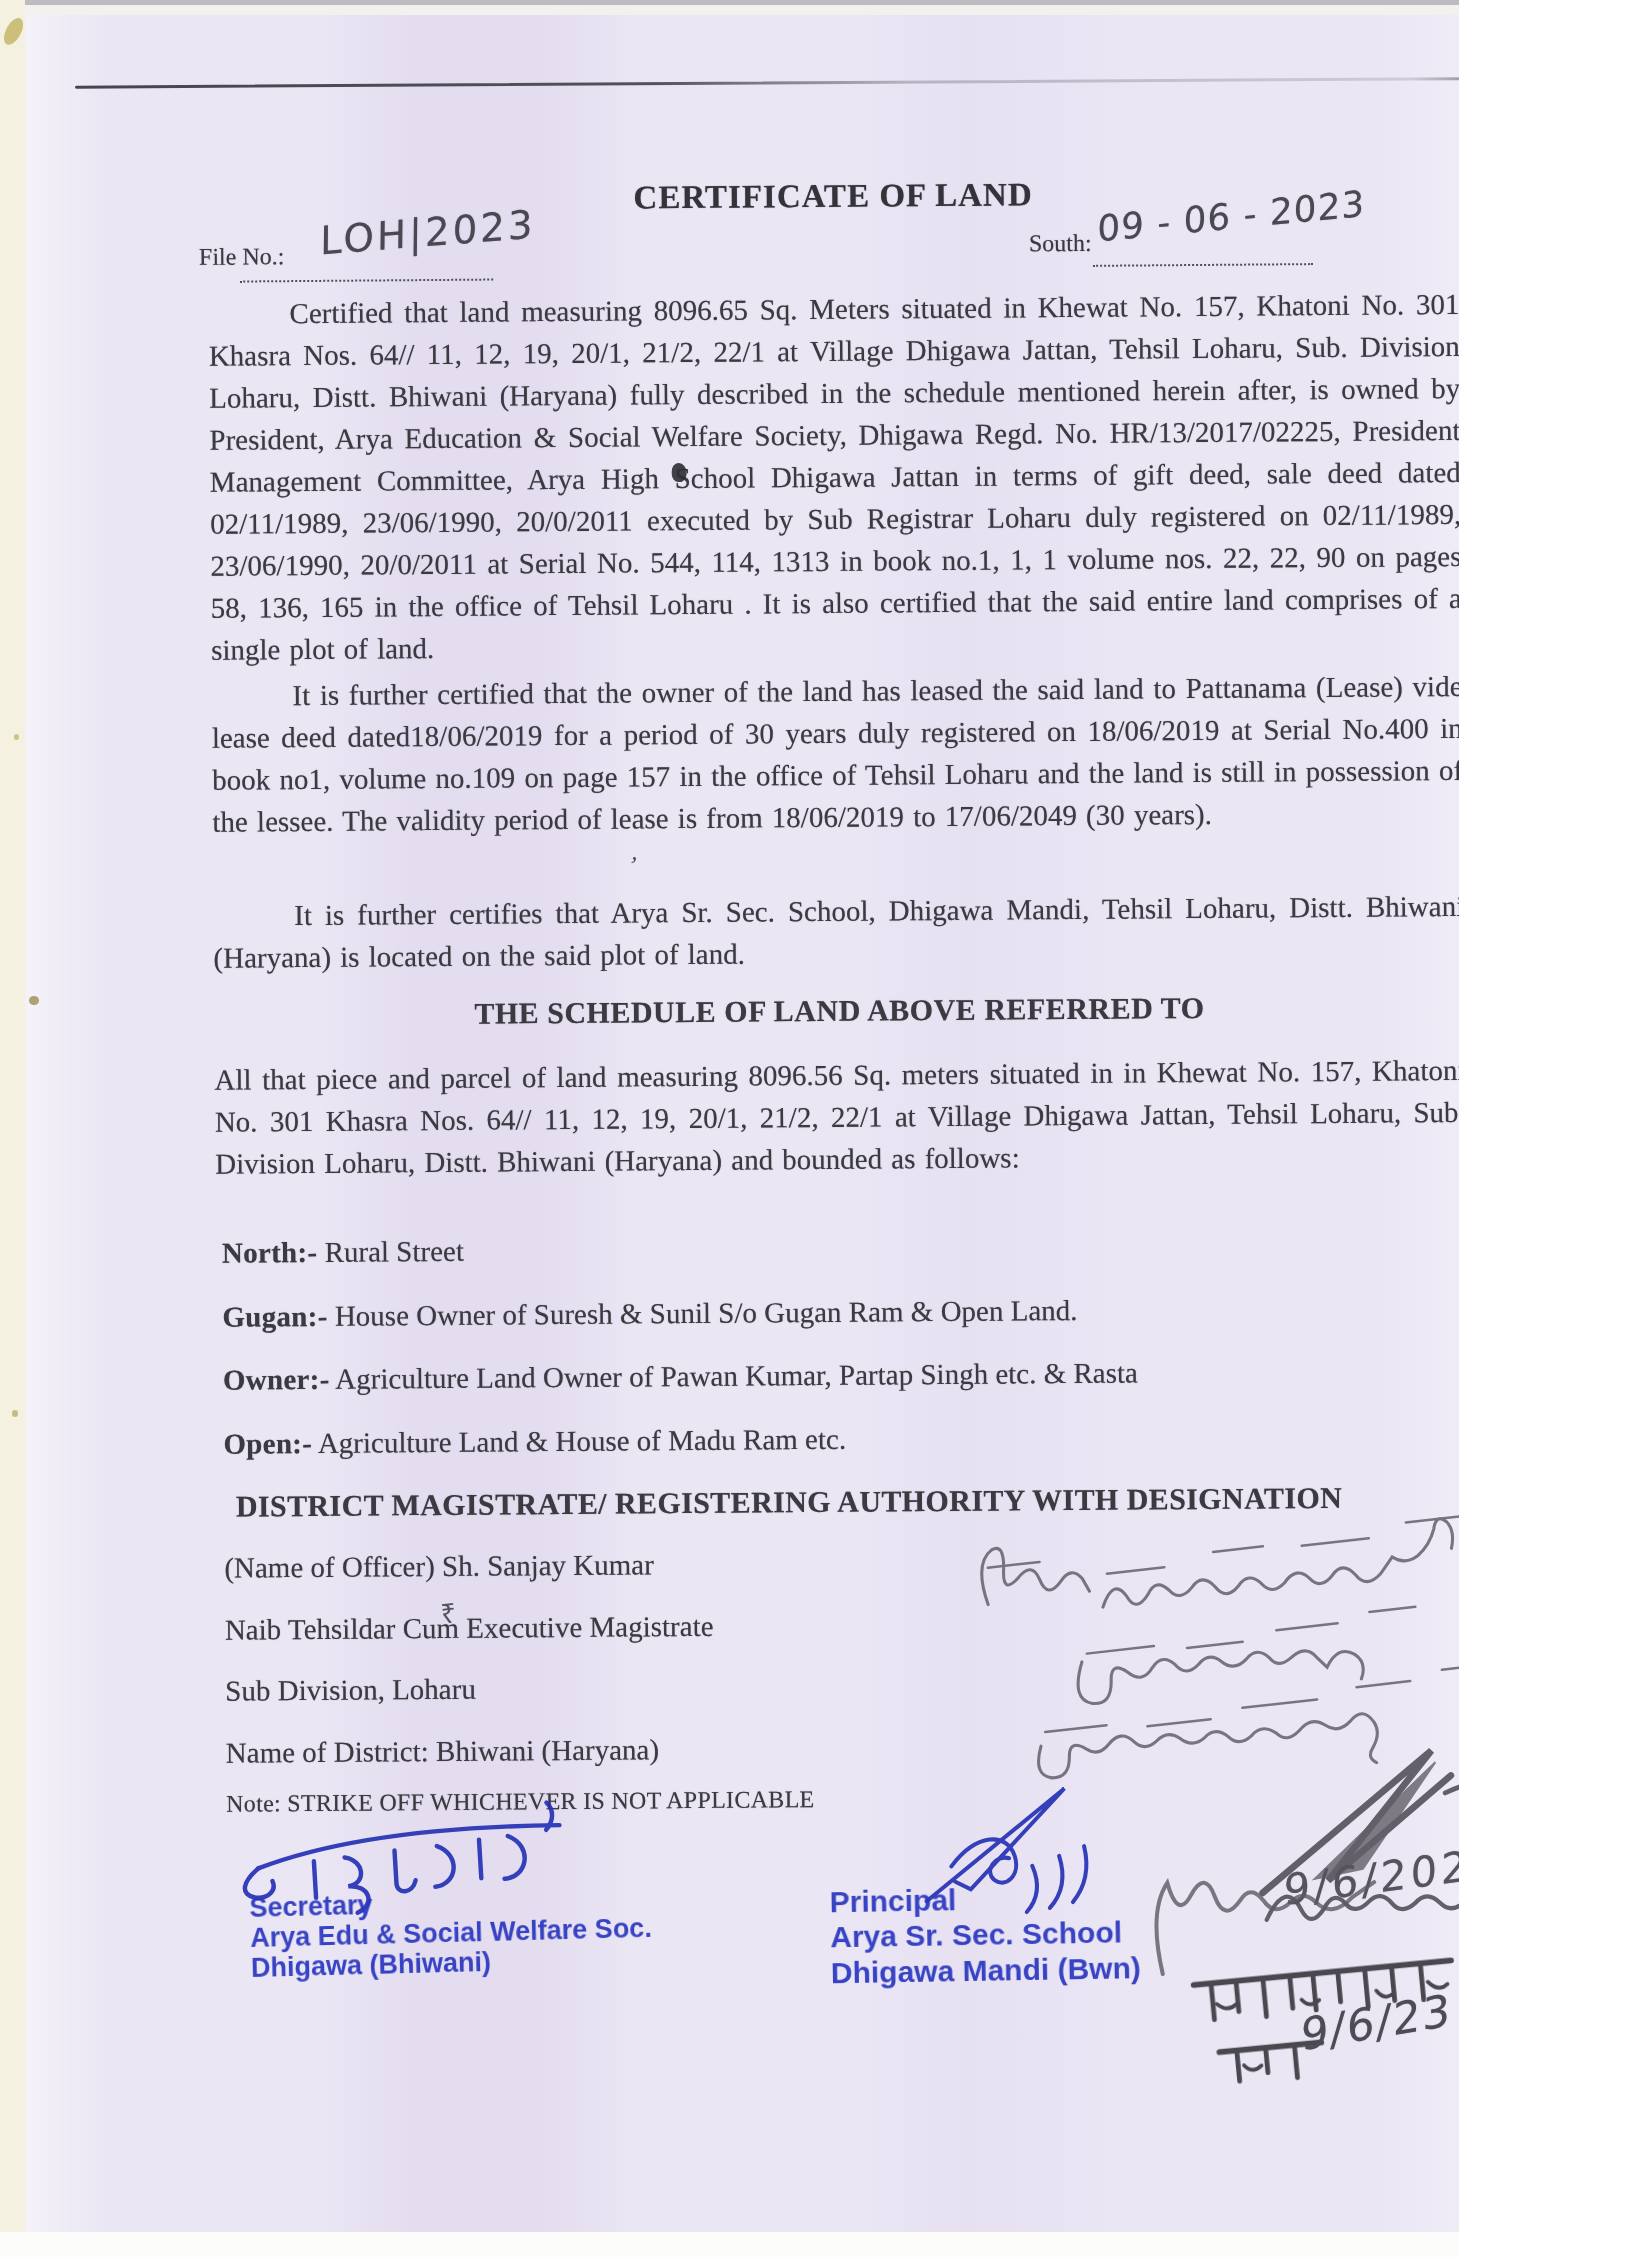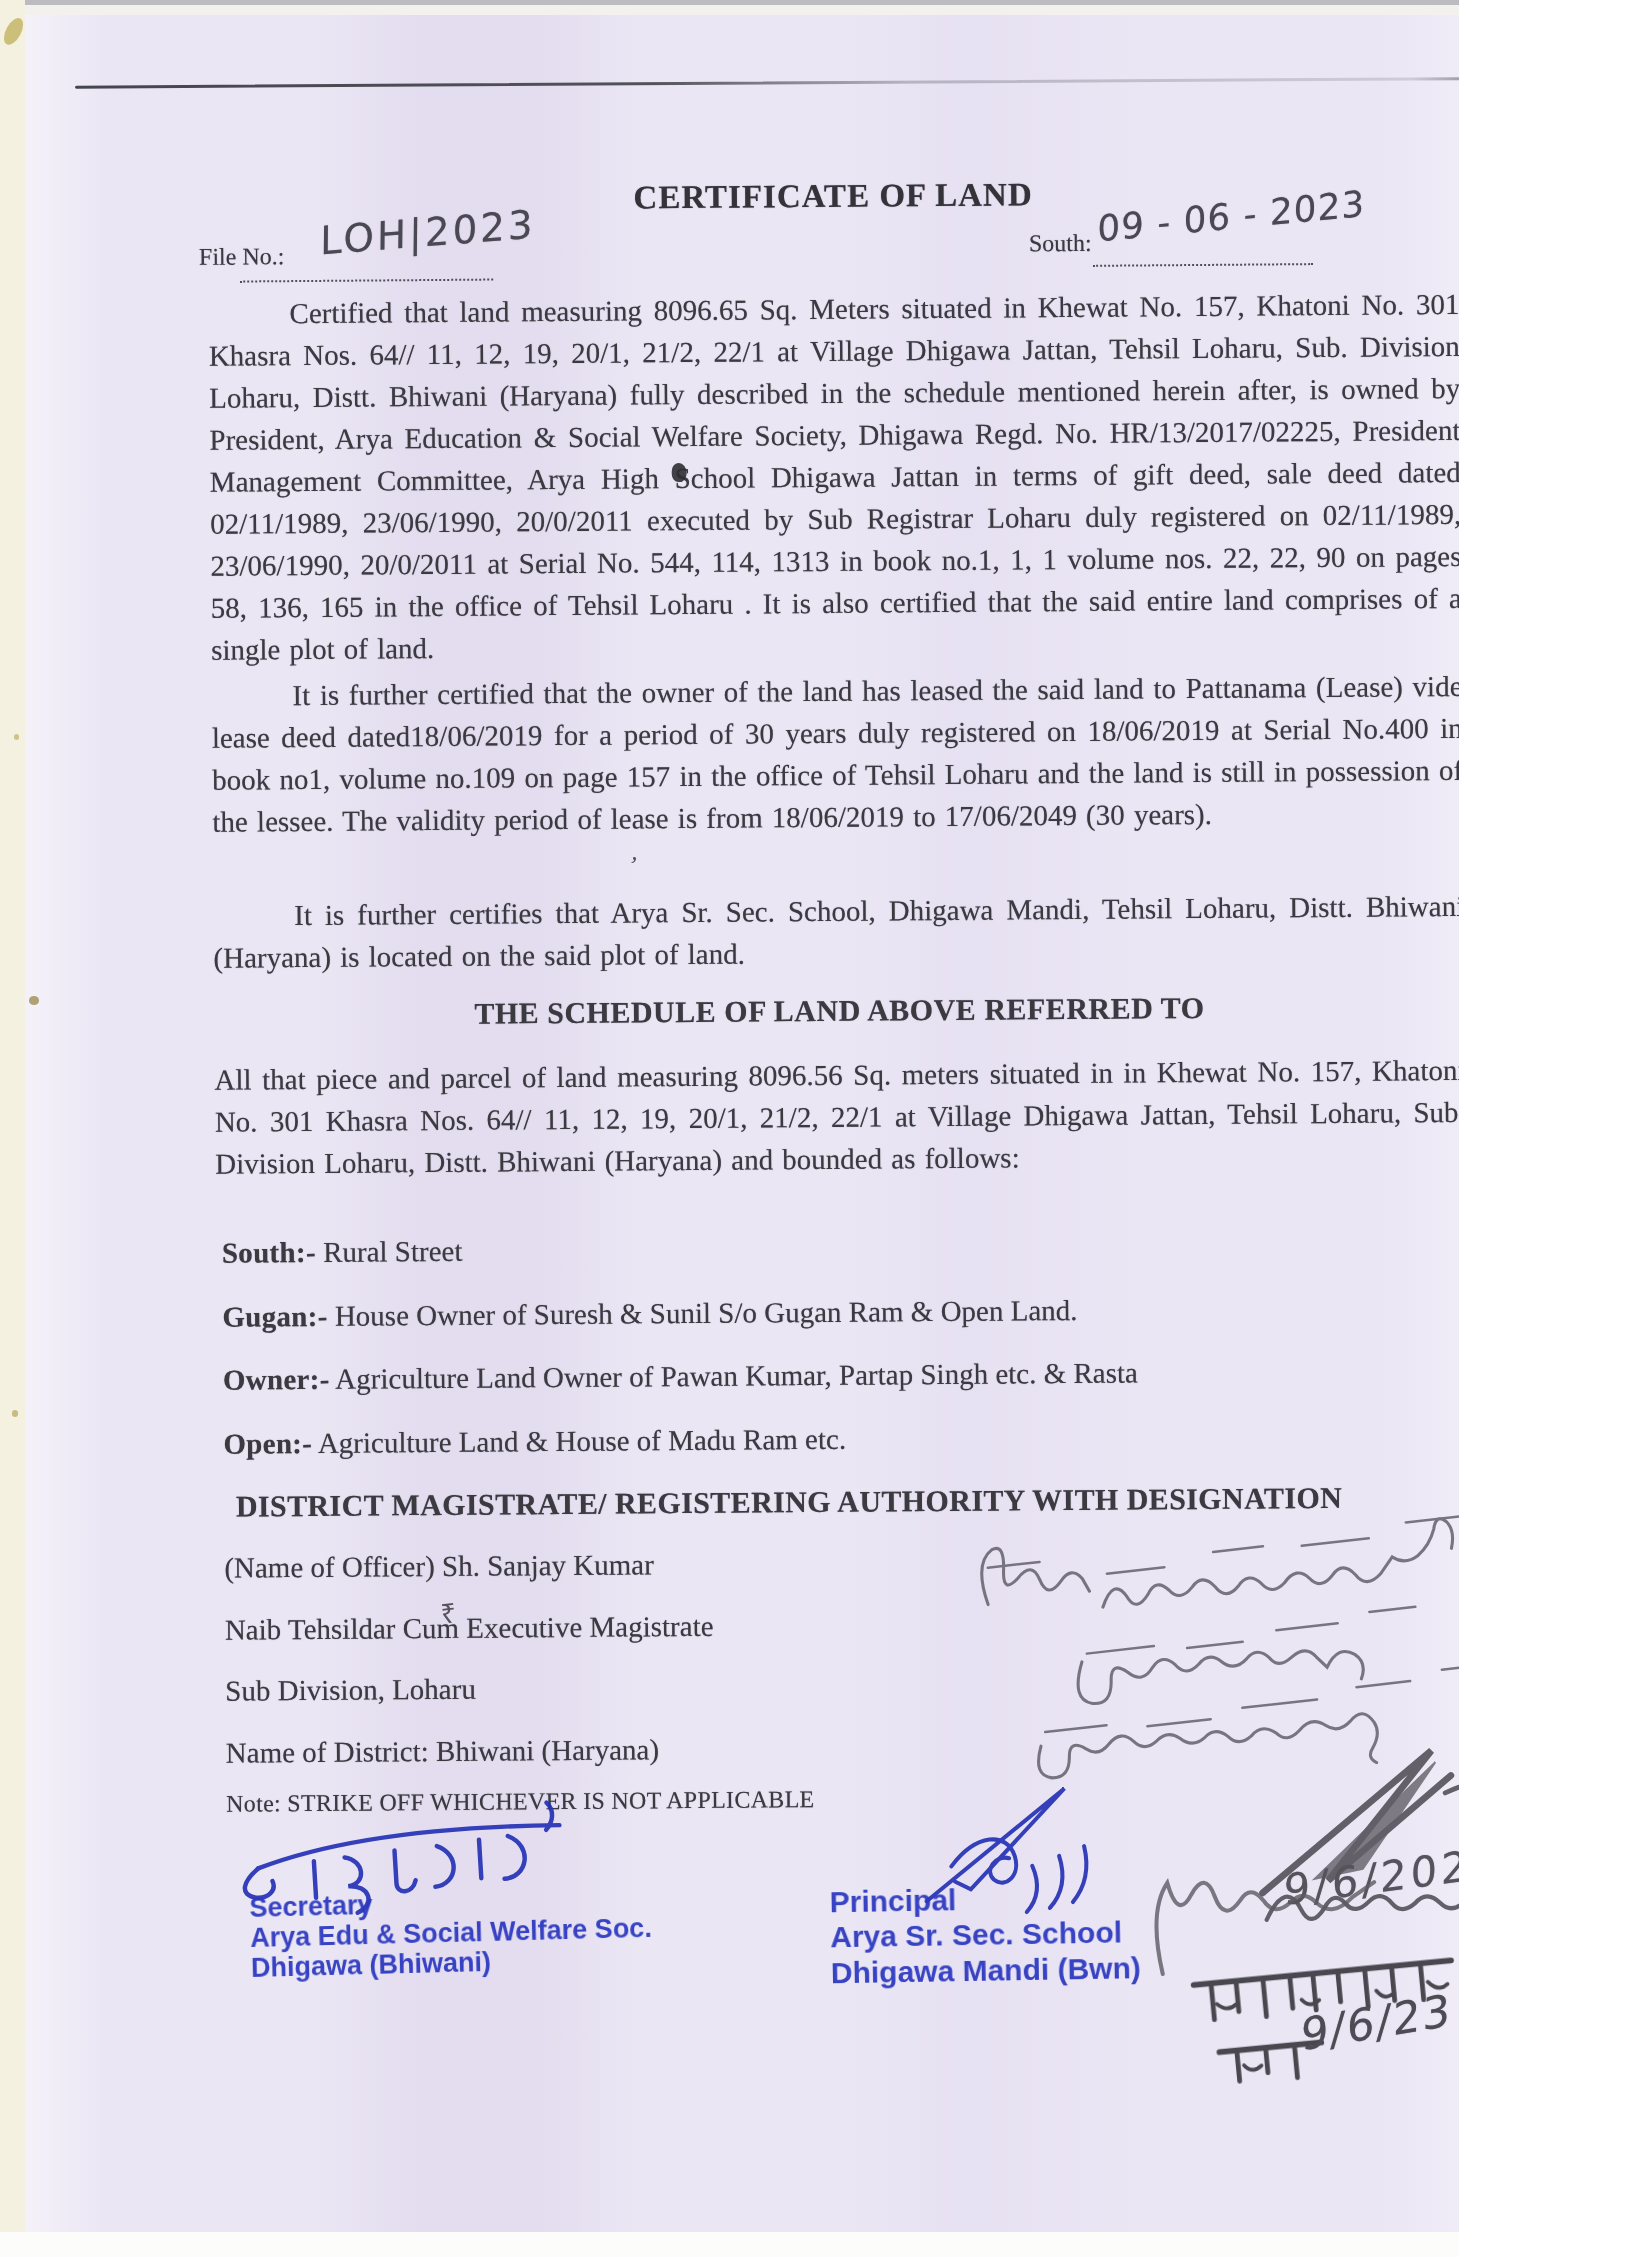--- a/index.html
+++ b/index.html
@@ -90,21 +90,21 @@
     <div class="abs" id="date-dots"></div>
     <div class="abs hand" id="date-value">09 - 06 - 2023</div>
 
     <div class="abs typed para indent" id="para1">Certified that land measuring 8096.65 Sq. Meters situated in Khewat No. 157, Khatoni No. 301 Khasra Nos. 64// 11, 12, 19, 20/1, 21/2, 22/1 at Village Dhigawa Jattan, Tehsil Loharu, Sub. Division Loharu, Distt. Bhiwani (Haryana) fully described in the schedule mentioned herein after, is owned by President, Arya Education &amp; Social Welfare Society, Dhigawa Regd. No. HR/13/2017/02225, President Management Committee, Arya High School Dhigawa Jattan in terms of gift deed, sale deed dated 02/11/1989, 23/06/1990, 20/0/2011 executed by Sub Registrar Loharu duly registered on 02/11/1989, 23/06/1990, 20/0/2011 at Serial No. 544, 114, 1313 in book no.1, 1, 1 volume nos. 22, 22, 90 on pages 58, 136, 165 in the office of Tehsil Loharu . It is also certified that the said entire land comprises of a single plot of land.</div>
     <div class="abs typed para indent" id="para2">It is further certified that the owner of the land has leased the said land to Pattanama (Lease) vide lease deed dated18/06/2019 for a period of 30 years duly registered on 18/06/2019 at Serial No.400 in book no1, volume no.109 on page 157 in the office of Tehsil Loharu and the land is still in possession of the lessee. The validity period of lease is from 18/06/2019 to 17/06/2049 (30 years).</div>
     <div class="abs typed para indent" id="para3">It is further certifies that Arya Sr. Sec. School, Dhigawa Mandi, Tehsil Loharu, Distt. Bhiwani (Haryana) is located on the said plot of land.</div>
 
     <div class="abs typed" id="schedule-heading">THE SCHEDULE OF LAND ABOVE REFERRED TO</div>
     <div class="abs typed para" id="para4">All that piece and parcel of land measuring 8096.56 Sq. meters situated in in Khewat No. 157, Khatoni No. 301 Khasra Nos. 64// 11, 12, 19, 20/1, 21/2, 22/1 at Village Dhigawa Jattan, Tehsil Loharu, Sub. Division Loharu, Distt. Bhiwani (Haryana) and bounded as follows:</div>
 
-    <div class="abs typed bound" id="bound-0"><b>South:-</b><span> Rural Street</span></div>
+    <div class="abs typed bound" id="bound-0"><b>North:-</b><span> Rural Street</span></div>
     <div class="abs typed bound" id="bound-1"><b>Gugan:-</b><span> House Owner of Suresh &amp; Sunil S/o Gugan Ram &amp; Open Land.</span></div>
     <div class="abs typed bound" id="bound-2"><b>Owner:-</b><span> Agriculture Land Owner of Pawan Kumar, Partap Singh etc. &amp; Rasta</span></div>
     <div class="abs typed bound" id="bound-3"><b>Open:-</b><span> Agriculture Land &amp; House of Madu Ram etc.</span></div>
 
     <div class="abs typed" id="authority-heading">DISTRICT MAGISTRATE/ REGISTERING AUTHORITY WITH DESIGNATION</div>
 
     <div class="abs typed officer" id="officer-1">(Name of Officer) Sh. Sanjay Kumar</div>
     <div class="abs typed officer" id="officer-2">Naib Tehsildar Cum Executive Magistrate</div>
     <div class="abs typed officer" id="officer-3">Sub Division, Loharu</div>
     <div class="abs typed officer" id="officer-4">Name of District:  Bhiwani (Haryana)</div>

